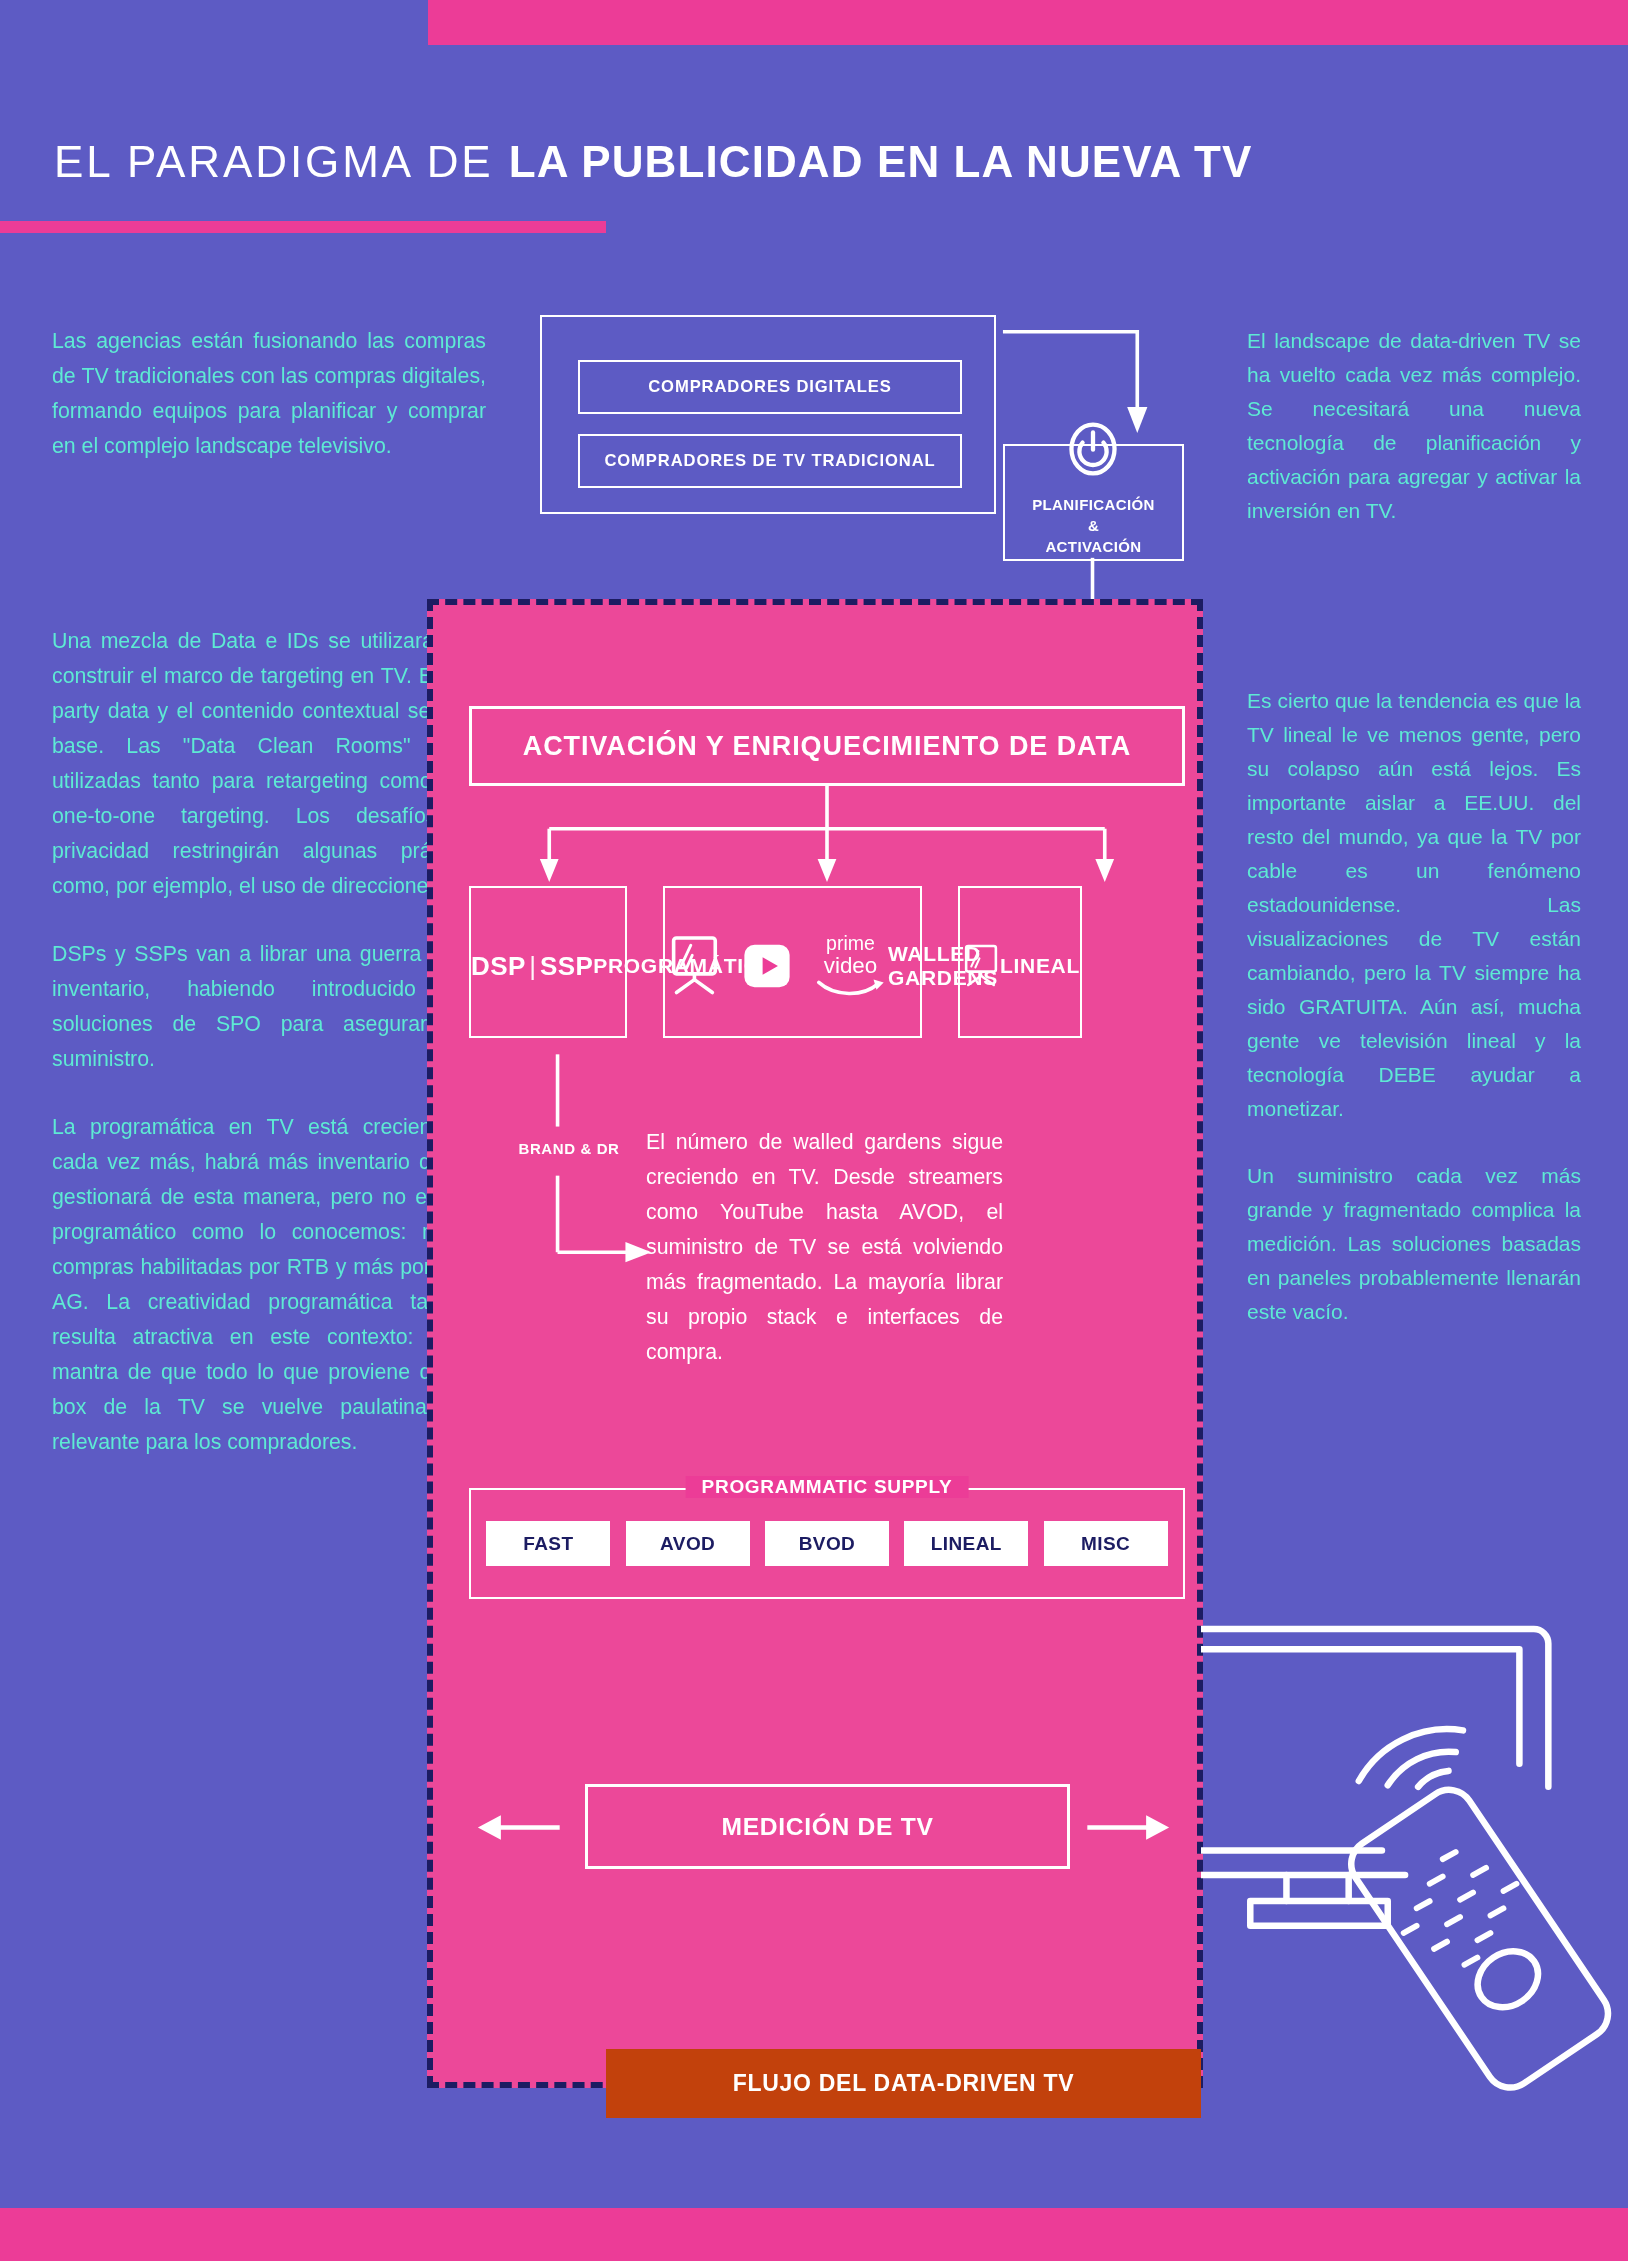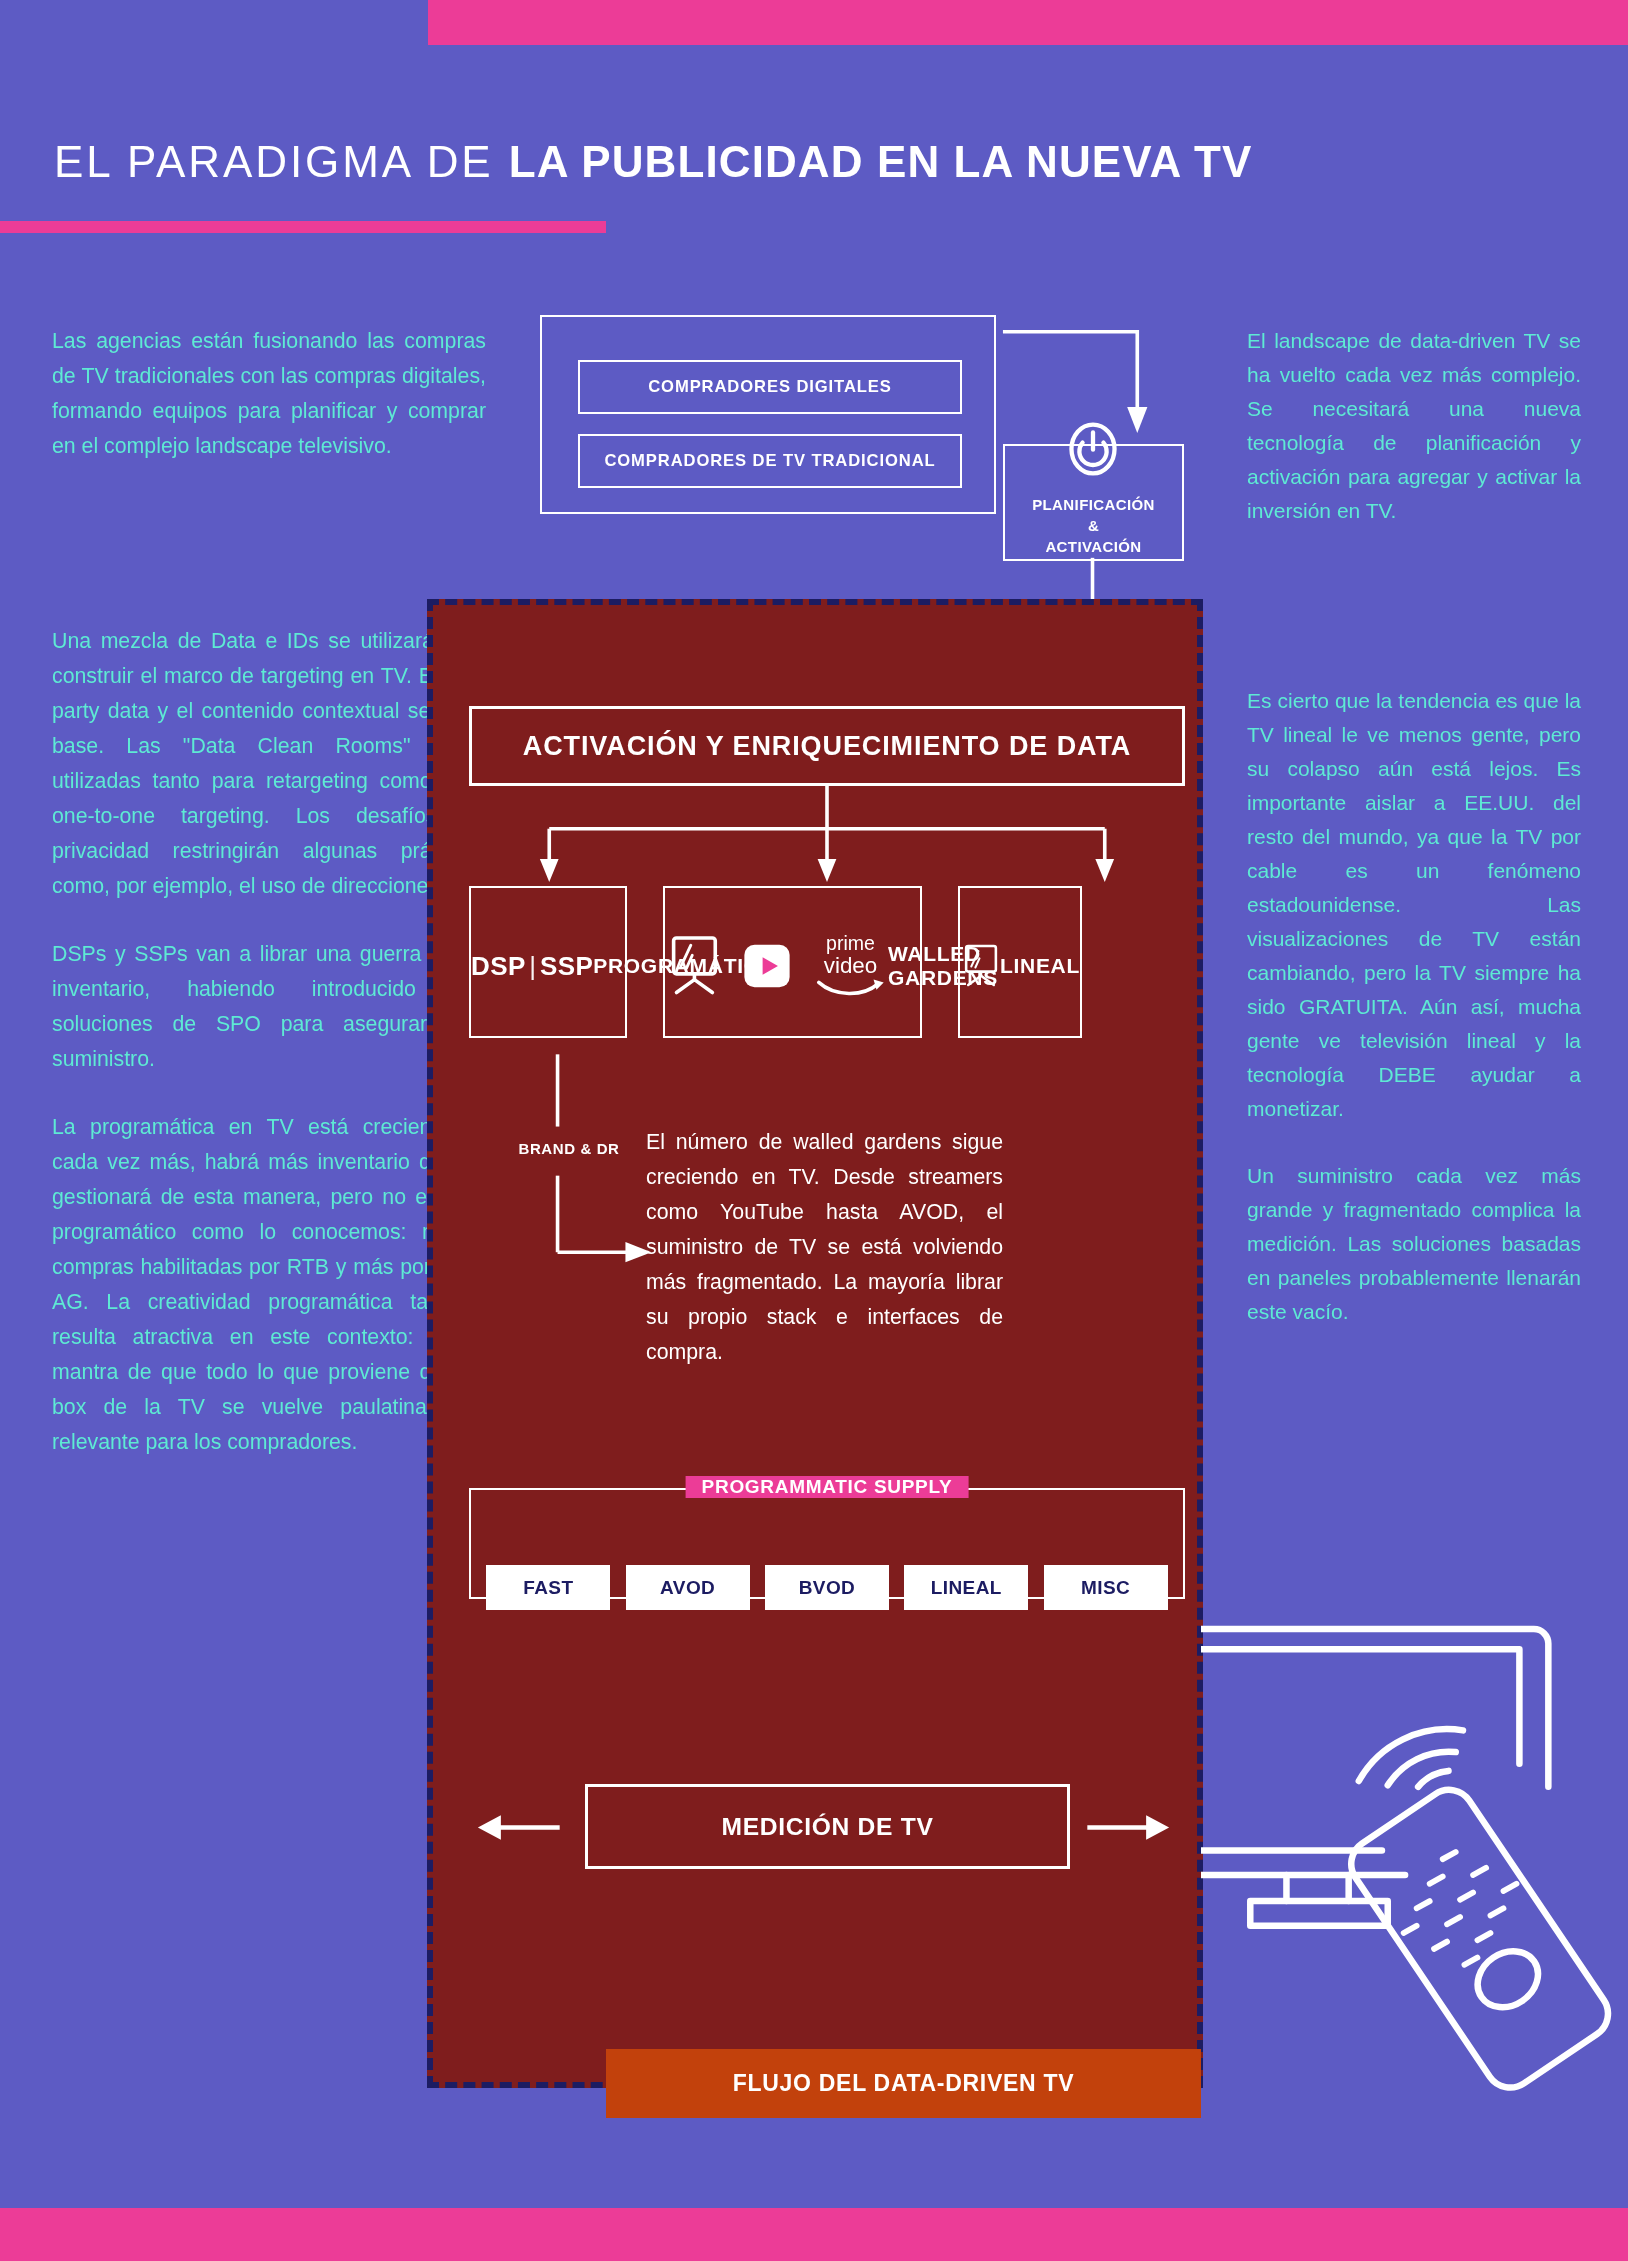--- a/index.html
+++ b/index.html
@@ -78,21 +78,21 @@
   }
   .power-icon {
     position: absolute; left: 1065px; top: 421px; width: 56px; height: 56px;
   }
 
   .connector-top { position: absolute; left: 991px; top: 326px; width: 203px; height: 130px; }
 
   
   .pink-panel {
     position: absolute; left: 427px; top: 599px; width: 776px; height: 1489px;
-    background: #7f1d1d;
+    background: #ec4899;
     border: 6.5px dashed #1c1c62;
   }
   .arrow-into-panel { position: absolute; left: 1071px; top: 557px; width: 43px; height: 145px; }
 
   .activ-box {
     position: absolute; left: 36px; top: 101px; width: 716px; height: 80px;
     border: 3.6px solid #ffffff;
     display: flex; align-items: center; justify-content: center;
   }
   .activ-box span {
@@ -133,21 +133,21 @@
     border: 2.9px solid #ffffff;
   }
   .supply-legend {
     position: absolute; left: 50%; top: -14.5px; transform: translateX(-50%);
     background: #ec3c97; padding: 0 16px;
     color: #ffffff; font-weight: 800; font-size: 19px; letter-spacing: 0.7px;
     white-space: nowrap;
   }
   .supply-chips {
     position: absolute; left: 0; right: 0; top: 31px;
-    display: flex; justify-content: space-evenly; align-items: center; margin-top: 44px;
+    display: flex; justify-content: space-evenly; align-items: center;
   }
   .chip {
     background: #ffffff; color: #1c1c62; font-weight: 800; font-size: 19px;
     padding: 11.6px 0; width: 124px; text-align: center; letter-spacing: 0.4px;
   }
 
   .medicion-box {
     position: absolute; left: 152px; top: 1179px; width: 485px; height: 85px;
     border: 3.6px solid #ffffff;
     display: flex; align-items: center; justify-content: center;

